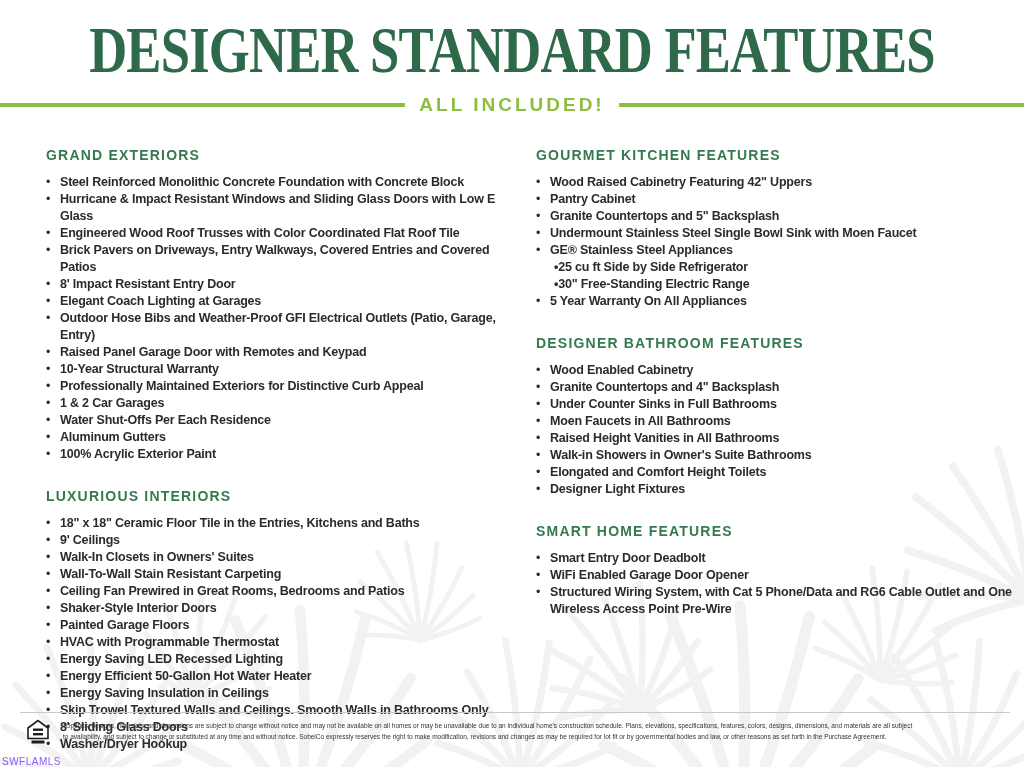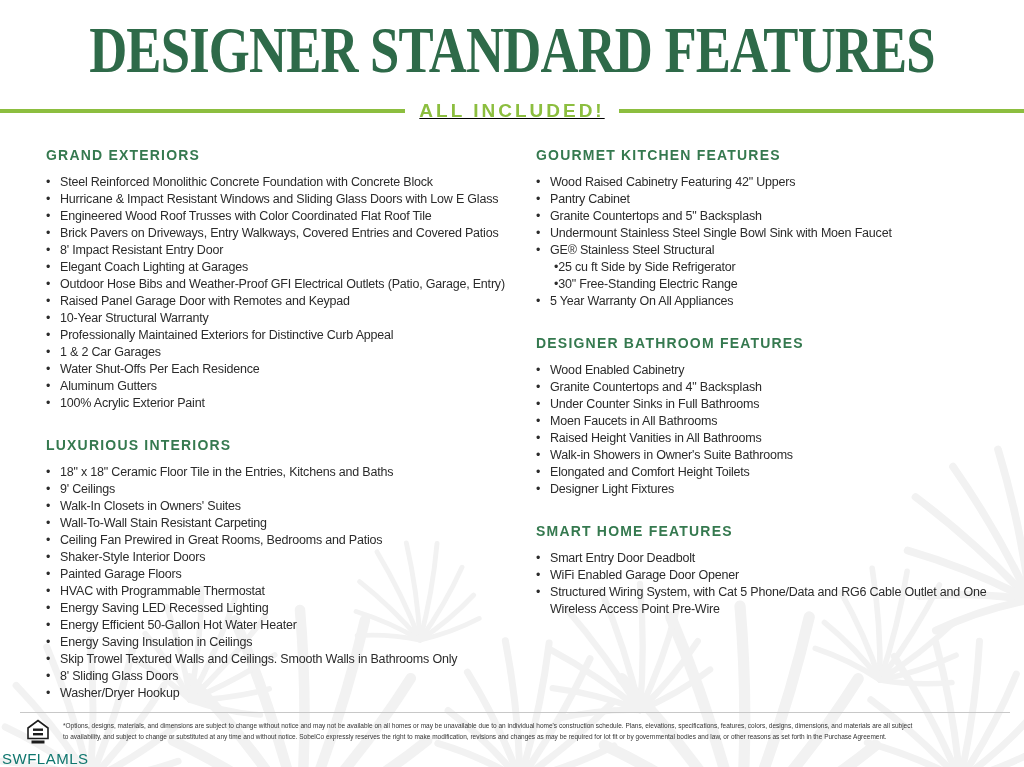--- a/index.html
+++ b/index.html
@@ -5,45 +5,45 @@
   html,body{margin:0;padding:0;background:#e9e9e9;}
   .page{position:relative;width:1024px;height:767px;background:#ffffff;overflow:hidden;
         font-family:"Liberation Sans",sans-serif;margin:0 auto;}
   .bg-pattern{position:absolute;left:0;top:0;width:1024px;height:767px;z-index:0;pointer-events:none;}
   .content{position:relative;z-index:1;}
 
   
   h1.title{margin:16px 0 0 0;text-align:center;color:#2e6a49;
            font-family:"Liberation Serif",serif;font-weight:600;font-size:62px;line-height:1.05;
            letter-spacing:-1px;transform:scale(0.85,1.05);transform-origin:50% 0;}
-  .subtitle-row{display:flex;align-items:center;margin-top:19px;text-decoration:underline;}
+  .subtitle-row{display:flex;align-items:center;margin-top:13px;}
   .rule{flex:1;height:4px;background:#8cbe3f;}
   .subtitle{margin:0 14px;color:#8cbe3f;font-size:19px;font-weight:bold;letter-spacing:3px;white-space:nowrap;}
 
   
   .col{position:absolute;top:128px;}
   .col-left{left:46px;width:470px;}
   .col-right{left:536px;width:478px;}
   .section + .section{margin-top:22px;}
   .section h2{margin:0 0 8px 0;font-size:14px;line-height:22px;font-weight:bold;
               letter-spacing:1.2px;color:#35794f;}
   .li{display:flex;font-size:12.5px;line-height:17px;color:#2b2b2b;letter-spacing:-0.2px;font-weight:500;}
   .li .bullet{width:14px;flex:none;}
-  .li .txt{flex:1;}
+  .li .txt{flex:1;font-weight:bold;}
   .li.sub{padding-left:18px;}
 
   
   .footer{position:absolute;left:0;top:712px;width:1024px;z-index:1;}
   .footer-rule{margin:0 14px 0 20px;border-top:1px solid #c8c8c8;}
   .footer-row{display:flex;align-items:center;padding-left:25px;margin-top:5px;}
   .eho-icon{flex:none;}
   .disclaimer{margin:0 0 0 12px;width:912px;color:#333333;font-size:6.5px;line-height:10.5px;
               overflow:hidden;}
   .disclaimer div{white-space:nowrap;overflow:hidden;}
-  .watermark{position:absolute;left:2px;bottom:0px;z-index:2;font-size:15px;color:#0f766e;
+  .watermark{position:absolute;left:2px;bottom:0px;z-index:2;font-size:10px;color:#8b5cf6;
              letter-spacing:0.5px;}
 </style>
 </head>
 <body>
 
 <div class="page">
 
   <svg class="bg-pattern" viewBox="0 0 1024 767" xmlns="http://www.w3.org/2000/svg" aria-hidden="true">
     <defs>
       <g id="frond" fill="none" stroke="#f2f2f2" stroke-width="7" stroke-linecap="round">
@@ -216,21 +216,21 @@
             <div class="li">
               <span class="bullet">•</span>
               <span class="txt">Granite Countertops and 5" Backsplash</span>
             </div>
             <div class="li">
               <span class="bullet">•</span>
               <span class="txt">Undermount Stainless Steel Single Bowl Sink with Moen Faucet</span>
             </div>
             <div class="li">
               <span class="bullet">•</span>
-              <span class="txt">GE® Stainless Steel Structural</span>
+              <span class="txt">GE® Stainless Steel Appliances</span>
             </div>
             <div class="li sub">
               <span class="txt">•25 cu ft Side by Side Refrigerator</span>
             </div>
             <div class="li sub">
               <span class="txt">•30" Free-Standing Electric Range</span>
             </div>
             <div class="li">
               <span class="bullet">•</span>
               <span class="txt">5 Year Warranty On All Appliances</span>

